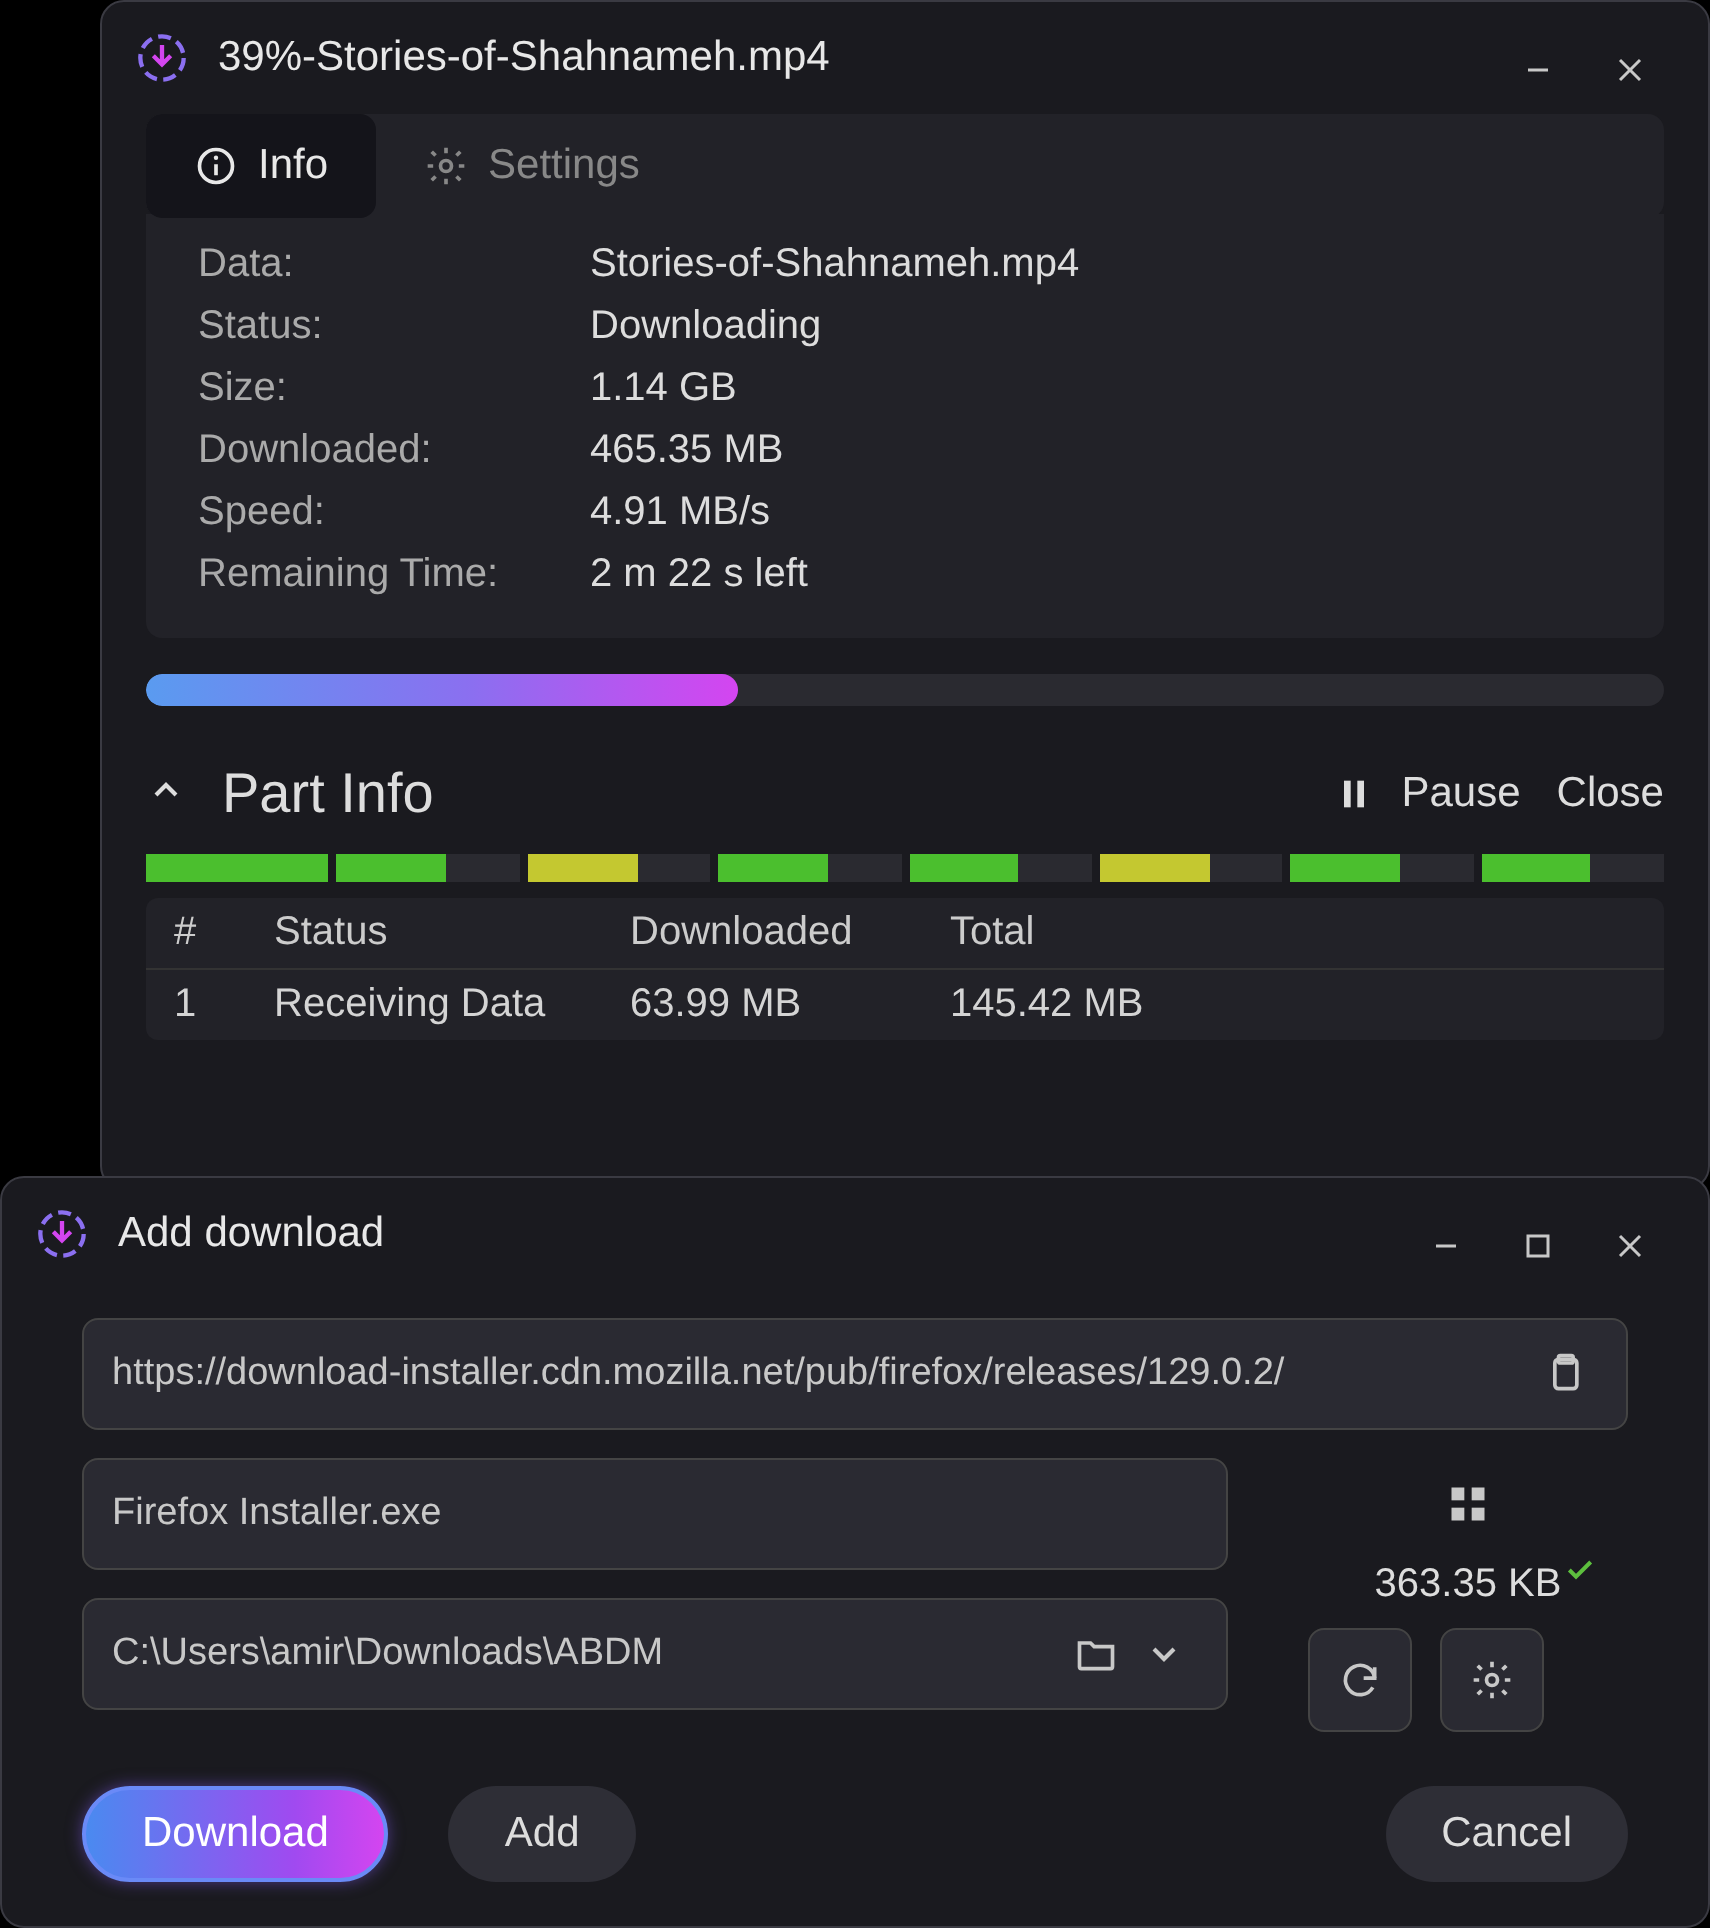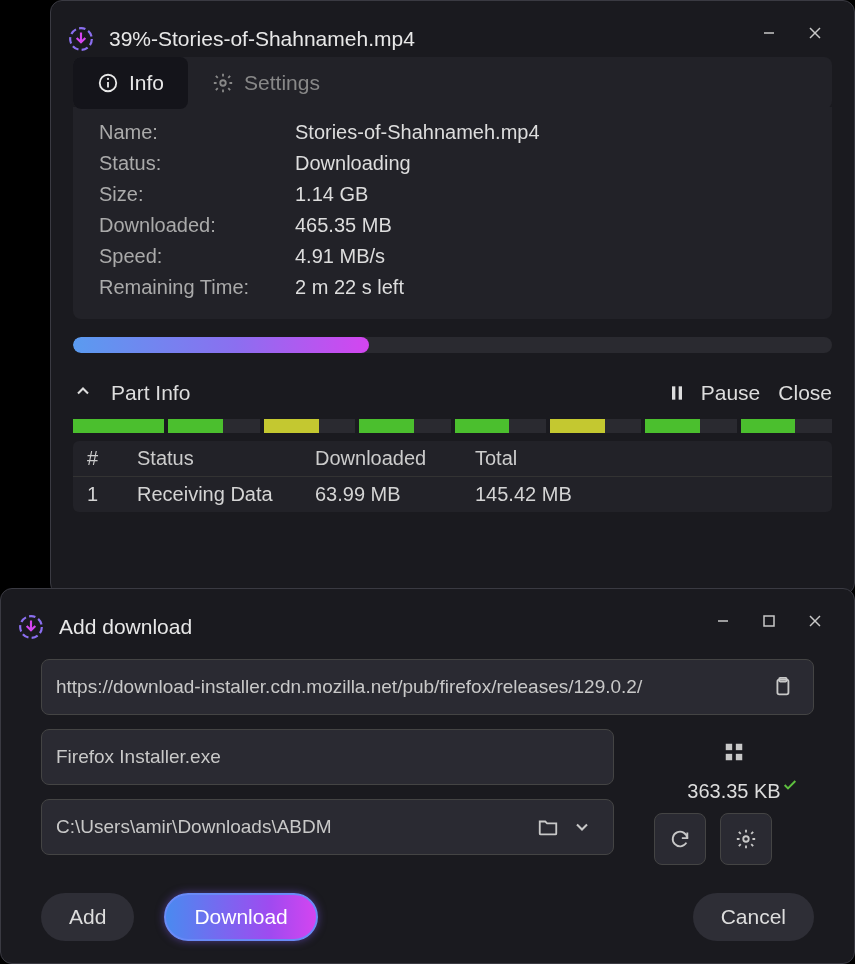--- a/index.html
+++ b/index.html
@@ -25,23 +25,23 @@
       height: 595px;
     }
     .win-add {
       left: 0;
       top: 588px;
       width: 855px;
       height: 376px;
     }
     .titlebar {
       display: flex;
-      align-items: flex-end;
+      align-items: flex-start;
       height: 56px;
-      padding: 4px 16px;
+      padding: 14px 16px;
     }
     .title-left { display: flex; align-items: center; gap: 14px; flex: 1; }
     .app-icon { width: 28px; height: 28px; display:flex; align-items:center; justify-content:center;}
     .window-title { font-size: 21px; color: #e8e8e8; font-weight:400;}
     .win-btns { display: flex; gap: 0; }
     .win-btn {
       width: 46px; height: 40px;
       display: flex; align-items: center; justify-content: center;
       color: #c8c8c8;
       cursor: pointer;
@@ -84,21 +84,21 @@
       height: 100%;
       background: linear-gradient(90deg, #5a9bf0 0%, #8b6ff0 55%, #d445f0 100%);
       border-radius: 8px;
     }
     .actions-row {
       margin: 28px 22px 14px 22px;
       display: flex; align-items: center;
       gap: 18px;
     }
     .action-left { display:flex; align-items:center; gap:18px; flex:1;}
-    .action-text { font-size: 21px; color:#ddd; }
+    .action-text { font-size: 28px; color:#ddd; }
     .action-btn { display:flex; align-items:center; gap:14px; font-size:21px; color:#ddd; cursor:pointer;}
     .segments {
       margin: 0 22px;
       height: 14px;
       display: flex;
       gap: 4px;
     }
     .seg { flex:1; background:#2a2a30; position:relative;}
     .seg.g::before{content:'';position:absolute;left:0;top:0;bottom:0;width:60%;background:#4bbf2e;}
     .seg.g.full::before{width:100%;}
@@ -189,21 +189,21 @@
       <svg viewBox="0 0 24 24">
           <circle cx="12" cy="12" r="3" fill="none" stroke="currentColor" stroke-width="2"></circle>
           <path d="M12 2v3M12 19v3M4.2 4.2l2.1 2.1M17.7 17.7l2.1 2.1M2 12h3M19 12h3M4.2 19.8l2.1-2.1M17.7 6.3l2.1-2.1" stroke="currentColor" stroke-width="2"></path>
         </svg>
       <span>Settings</span>
     </div>
   </div>
 
   <div class="info-grid">
     <div class="info-row">
-        <span class="info-label">Name:</span>
+        <span class="info-label">Data:</span>
         <span class="info-value">Stories-of-Shahnameh.mp4</span>
       </div>
     <div class="info-row">
         <span class="info-label">Status:</span>
         <span class="info-value">Downloading</span>
       </div>
     <div class="info-row">
         <span class="info-label">Size:</span>
         <span class="info-value">1.14 GB</span>
       </div>
@@ -363,24 +363,24 @@
                 <circle cx="12" cy="12" r="3" fill="none" stroke="#c8c8c8" stroke-width="2"></circle>
                 <path d="M12 2v3M12 19v3M4.2 4.2l2.1 2.1M17.7 17.7l2.1 2.1M2 12h3M19 12h3M4.2 19.8l2.1-2.1M17.7 6.3l2.1-2.1" stroke="#c8c8c8" stroke-width="2"></path>
               </svg>
           </div>
         </div>
       </div>
     </div>
   </div>
 
   <div class="footer-btns">
+    <div class="btn primary">
+      <span>Download</span>
+    </div>
     <div class="btn">
       <span>Add</span>
-    </div>
-    <div class="btn primary">
-      <span>Download</span>
     </div>
     <div class="spacer"></div>
     <div class="btn">
       <span>Cancel</span>
     </div>
   </div>
 </div>
 
 </body></html>

